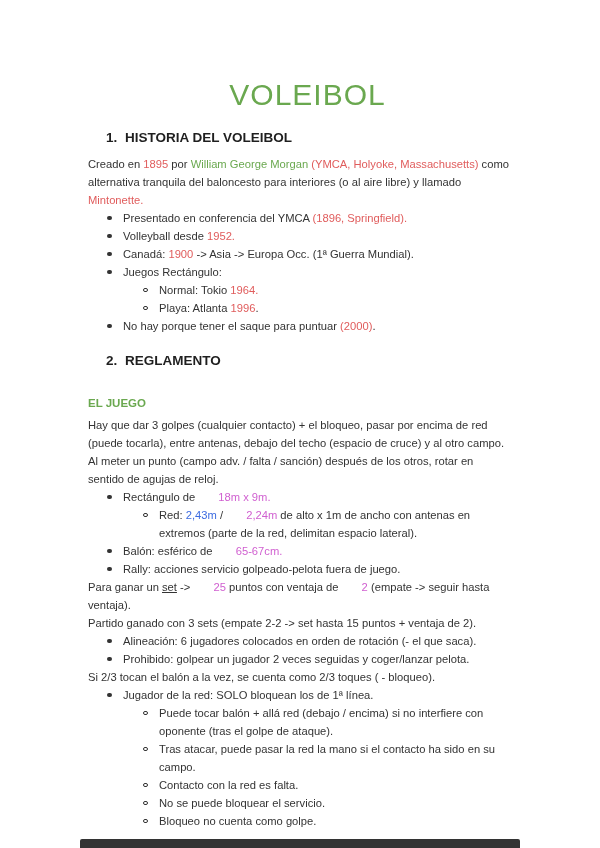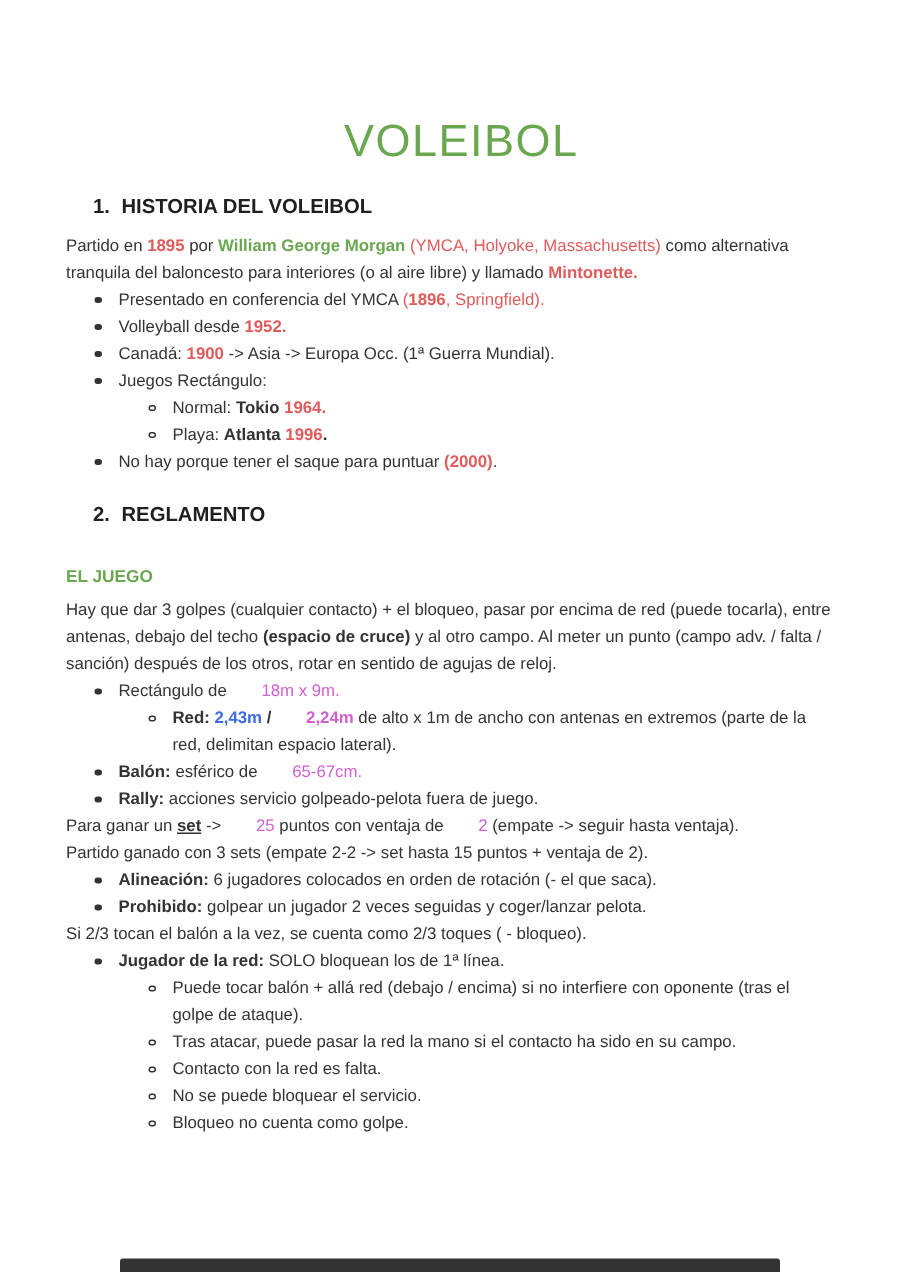--- a/index.html
+++ b/index.html
@@ -22,21 +22,21 @@
   .doc-title{
     margin:0;
     padding:78px 0 0 15px;
     text-align:center;
     font-size:30px;
     line-height:34px;
     font-weight:400;
     letter-spacing:1px;
     color:var(--green);
   }
-  .content{padding:0 44px;}
+  .content{padding:0 88px;}
   .heading{
     font-size:13.5px;
     line-height:17px;
     font-weight:700;
     color:#1f1f1f;
     margin:17px 0 9px 0;
     padding-left:18px;
   }
   .h-num{display:inline-block;width:19px;}
   .subheading{
@@ -54,21 +54,21 @@
   .bullet{position:relative;padding-left:35px;}
   .bullet.lv2{padding-left:71px;}
   .marker{
     position:absolute;
     top:6.5px;
     width:4.5px;height:4.5px;
     border-radius:50%;
   }
   .marker.solid{left:19px;background:#333;}
   .marker.hollow{left:55px;border:1px solid #333;background:transparent;}
-  .b{font-weight:700;}
+  .b{font-weight:400;}
   .u{text-decoration:underline;}
   .red{color:var(--red);}
   .green{color:var(--green);}
   .mag{color:var(--mag);margin-left:20px;}
   .blue{color:var(--blue);}
   .next-page{
     position:absolute;
     left:80px;right:80px;bottom:0;
     height:9px;
     background:#333333;
@@ -76,21 +76,21 @@
   }
 </style>
 </head>
 <body>
 
 <div class="page">
   <h1 class="doc-title">VOLEIBOL</h1>
   <div class="content">
     <div id="doc-blocks">
         <div class="heading"><span class="h-num">1.</span><span>HISTORIA DEL VOLEIBOL</span></div>
-        <div class="para"><span class="run"><span>Partido en </span><span class="b red">1895</span><span> por </span><span class="b green">William George Morgan</span><span> </span><span class="red">(YMCA, Holyoke, Massachusetts)</span><span> como alternativa tranquila del baloncesto para interiores (o al aire libre) y llamado </span><span class="b red">Mintonette.</span></span></div>
+        <div class="para"><span class="run"><span>Creado en </span><span class="b red">1895</span><span> por </span><span class="b green">William George Morgan</span><span> </span><span class="red">(YMCA, Holyoke, Massachusetts)</span><span> como alternativa tranquila del baloncesto para interiores (o al aire libre) y llamado </span><span class="b red">Mintonette.</span></span></div>
         <div class="bullet lv1"><span class="marker solid"></span><span class="run"><span>Presentado en conferencia del YMCA </span><span class="red">(</span><span class="b red">1896</span><span class="red">, Springfield</span><span class="red">).</span></span></div>
         <div class="bullet lv1"><span class="marker solid"></span><span class="run"><span>Volleyball desde </span><span class="b red">1952.</span></span></div>
         <div class="bullet lv1"><span class="marker solid"></span><span class="run"><span>Canadá: </span><span class="b red">1900</span><span> -&gt; Asia -&gt; Europa Occ. (1ª Guerra Mundial).</span></span></div>
         <div class="bullet lv1"><span class="marker solid"></span><span class="run"><span>Juegos Rectángulo:</span></span></div>
         <div class="bullet lv2"><span class="marker hollow"></span><span class="run"><span>Normal: </span><span class="b">Tokio </span><span class="b red">1964.</span></span></div>
         <div class="bullet lv2"><span class="marker hollow"></span><span class="run"><span>Playa: </span><span class="b">Atlanta </span><span class="b red">1996</span><span class="b">.</span></span></div>
         <div class="bullet lv1"><span class="marker solid"></span><span class="run"><span>No hay porque tener el saque para puntuar </span><span class="b red">(2000)</span><span>.</span></span></div>
         <div class="heading"><span class="h-num">2.</span><span>REGLAMENTO</span></div>
         <div class="subheading">EL JUEGO</div>
         <div class="para"><span class="run"><span>Hay que dar 3 golpes (cualquier contacto) + el bloqueo, pasar por encima de red (puede tocarla), entre antenas, debajo del techo </span><span class="b">(espacio de cruce)</span><span> y al otro campo. Al meter un punto (campo adv. / falta / sanción) después de los otros, rotar en sentido de agujas de reloj.</span></span></div>

